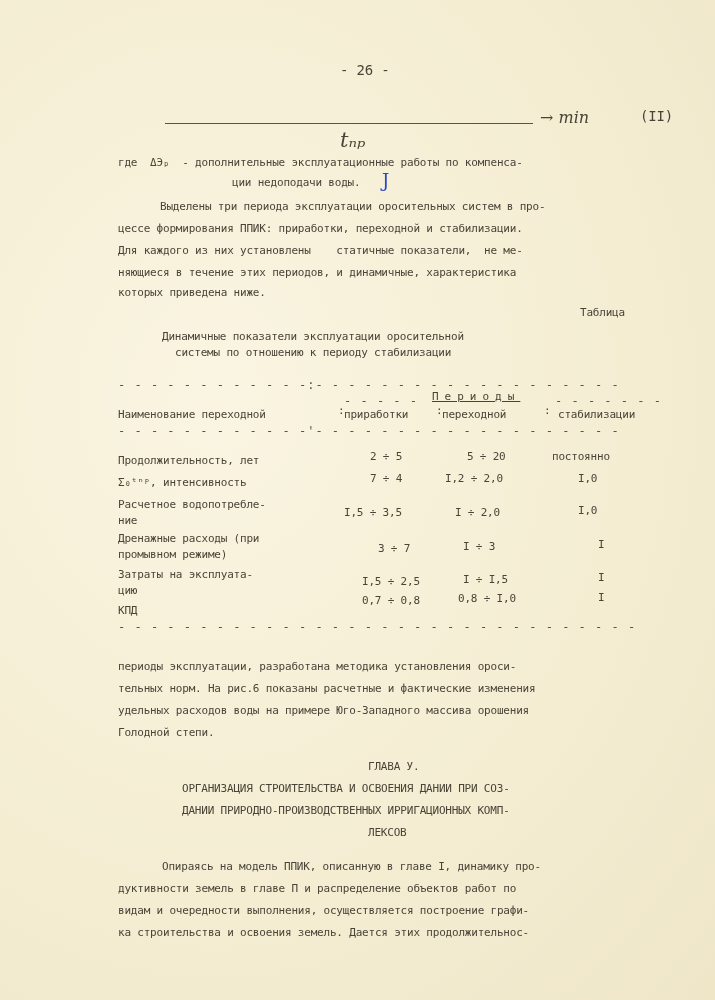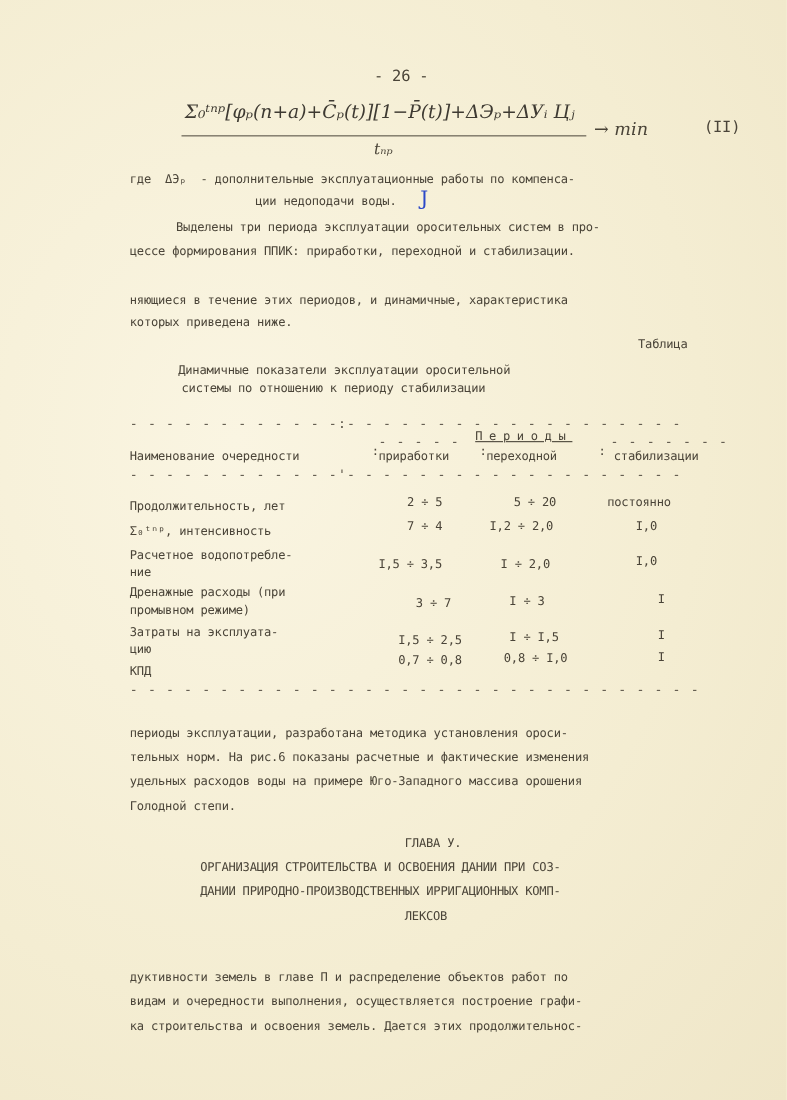--- a/index.html
+++ b/index.html
@@ -10,58 +10,58 @@
     font-family: "DejaVu Sans Mono", "Liberation Mono", monospace;
     color: #4a4438;
     position: relative;
   }
   .page { position: absolute; left: 0; top: 0; width: 715px; height: 1000px; margin-top: 48px; }
   .abs { position: absolute; white-space: pre; }
   .mono { font-family: "DejaVu Sans Mono", "Liberation Mono", monospace; font-size: 11px; letter-spacing: -0.2px; }
   .pageno { left: 340px; top: 14px; font-size: 14px; }
   .formula { left: 168px; top: 44px; font-family: "DejaVu Serif", "Liberation Serif", serif; font-style: italic; font-size: 17px; color: #3e3a32; }
   .fracline { position: absolute; left: 165px; top: 75px; width: 368px; height: 1px; background: #5a5448; }
-  .denom { left: 340px; top: 80px; font-family: "DejaVu Serif", serif; font-style: italic; font-size: 14px; }
+  .denom { left: 340px; top: 80px; font-family: "DejaVu Serif", serif; font-style: italic; font-size: 21px; }
   .arrow { left: 540px; top: 60px; font-family: "DejaVu Serif", serif; font-style: italic; font-size: 16px; }
   .eqno { left: 640px; top: 60px; font-size: 14px; }
   .pen { color: #2b48c8; font-family: "DejaVu Serif", serif; font-size: 18px; }
   .dashrow { font-size: 12px; color: #5a5448; letter-spacing: 1px; }
   .mark { left: 32px; top: 968px; color: #b5ad98; font-size: 16px; font-family: "DejaVu Serif", serif; font-style: italic; }
 </style>
 </head>
 <body>
 
 <div class="page">
 
   <div class="abs mono pageno">- 26 -</div>
 
-  <div class="abs formula">Σ₀ᵗⁿᵖ[φₚ(n+a)+C̄ₚ(t)][1−P̄(t)]+ΔЭₚ+ΔУᵢ Цⱼ</div>
   <div class="fracline"></div>
   <div class="abs denom">tₙₚ</div>
   <div class="abs arrow">→ min</div>
   <div class="abs mono eqno">(II)</div>
 
   <div class="abs mono" style="left:118px; top:108px;">где  ΔЭₚ  - дополнительные эксплуатационные работы по компенса-</div>
   <div class="abs mono" style="left:232px; top:128px;">ции недоподачи воды.</div>
   <div class="abs pen" style="left:382px; top:122px;">J</div>
 
   <div class="abs mono" style="left:160px; top:152px;">Выделены три периода эксплуатации оросительных систем в про-</div>
   <div class="abs mono" style="left:118px; top:174px;">цессе формирования ППИК: приработки, переходной и стабилизации.</div>
+  <div class="abs mono" style="left:118px; top:196px;">Для каждого из них установлены    статичные показатели,  не ме-</div>
   <div class="abs mono" style="left:118px; top:218px;">няющиеся в течение этих периодов, и динамичные, характеристика</div>
   <div class="abs mono" style="left:118px; top:238px;">которых приведена ниже.</div>
 
   <div class="abs mono" style="left:580px; top:258px;">Таблица</div>
   <div class="abs mono" style="left:162px; top:282px;">Динамичные показатели эксплуатации оросительной</div>
-  <div class="abs mono" style="left:165px; top:298px;">системы по отношению к периоду стабилизации</div>
+  <div class="abs mono" style="left:175px; top:298px;">системы по отношению к периоду стабилизации</div>
 
   <div class="abs dashrow" style="left:118px; top:330px;">- - - - - - - - - - - -:- - - - - - - - - - - - - - - - - - -</div>
   <div class="abs dashrow" style="left:344px; top:346px;">- - - - -</div>
   <div class="abs mono" style="left:432px; top:342px; text-decoration:underline; letter-spacing:6px;">Периоды</div>
   <div class="abs dashrow" style="left:555px; top:346px;">- - - - - - -</div>
-  <div class="abs mono" style="left:118px; top:360px;">Наименование очередности</div>
+  <div class="abs mono" style="left:118px; top:360px;">Наименование переходной</div>
   <div class="abs mono" style="left:338px; top:356px;">:</div>
   <div class="abs mono" style="left:344px; top:360px;">приработки</div>
   <div class="abs mono" style="left:436px; top:356px;">:</div>
   <div class="abs mono" style="left:442px; top:360px;">переходной</div>
   <div class="abs mono" style="left:544px; top:356px;">:</div>
   <div class="abs mono" style="left:558px; top:360px;">стабилизации</div>
   <div class="abs dashrow" style="left:118px; top:376px;">- - - - - - - - - - - -'- - - - - - - - - - - - - - - - - - -</div>
 
   <div class="abs mono" style="left:118px; top:406px;">Продолжительность, лет</div>
   <div class="abs mono" style="left:370px; top:402px;">2 ÷ 5</div>
@@ -101,18 +101,19 @@
   <div class="abs mono" style="left:118px; top:612px;">периоды эксплуатации, разработана методика установления ороси-</div>
   <div class="abs mono" style="left:118px; top:634px;">тельных норм. На рис.6 показаны расчетные и фактические изменения</div>
   <div class="abs mono" style="left:118px; top:656px;">удельных расходов воды на примере Юго-Западного массива орошения</div>
   <div class="abs mono" style="left:118px; top:678px;">Голодной степи.</div>
 
   <div class="abs mono" style="left:368px; top:712px;">ГЛАВА У.</div>
   <div class="abs mono" style="left:182px; top:734px;">ОРГАНИЗАЦИЯ СТРОИТЕЛЬСТВА И ОСВОЕНИЯ ДАНИИ ПРИ СОЗ-</div>
   <div class="abs mono" style="left:182px; top:756px;">ДАНИИ ПРИРОДНО-ПРОИЗВОДСТВЕННЫХ ИРРИГАЦИОННЫХ КОМП-</div>
   <div class="abs mono" style="left:368px; top:778px;text-align:center;">ЛЕКСОВ</div>
 
+  <div class="abs mono" style="left:162px; top:812px;">Опираясь на модель ППИК, описанную в главе I, динамику про-</div>
   <div class="abs mono" style="left:118px; top:834px;">дуктивности земель в главе П и распределение объектов работ по</div>
   <div class="abs mono" style="left:118px; top:856px;">видам и очередности выполнения, осуществляется построение графи-</div>
   <div class="abs mono" style="left:118px; top:878px;">ка строительства и освоения земель. Дается этих продолжительнос-</div>
 
   <div class="abs mark">ℓ</div>
 </div>
 
 </body></html>

